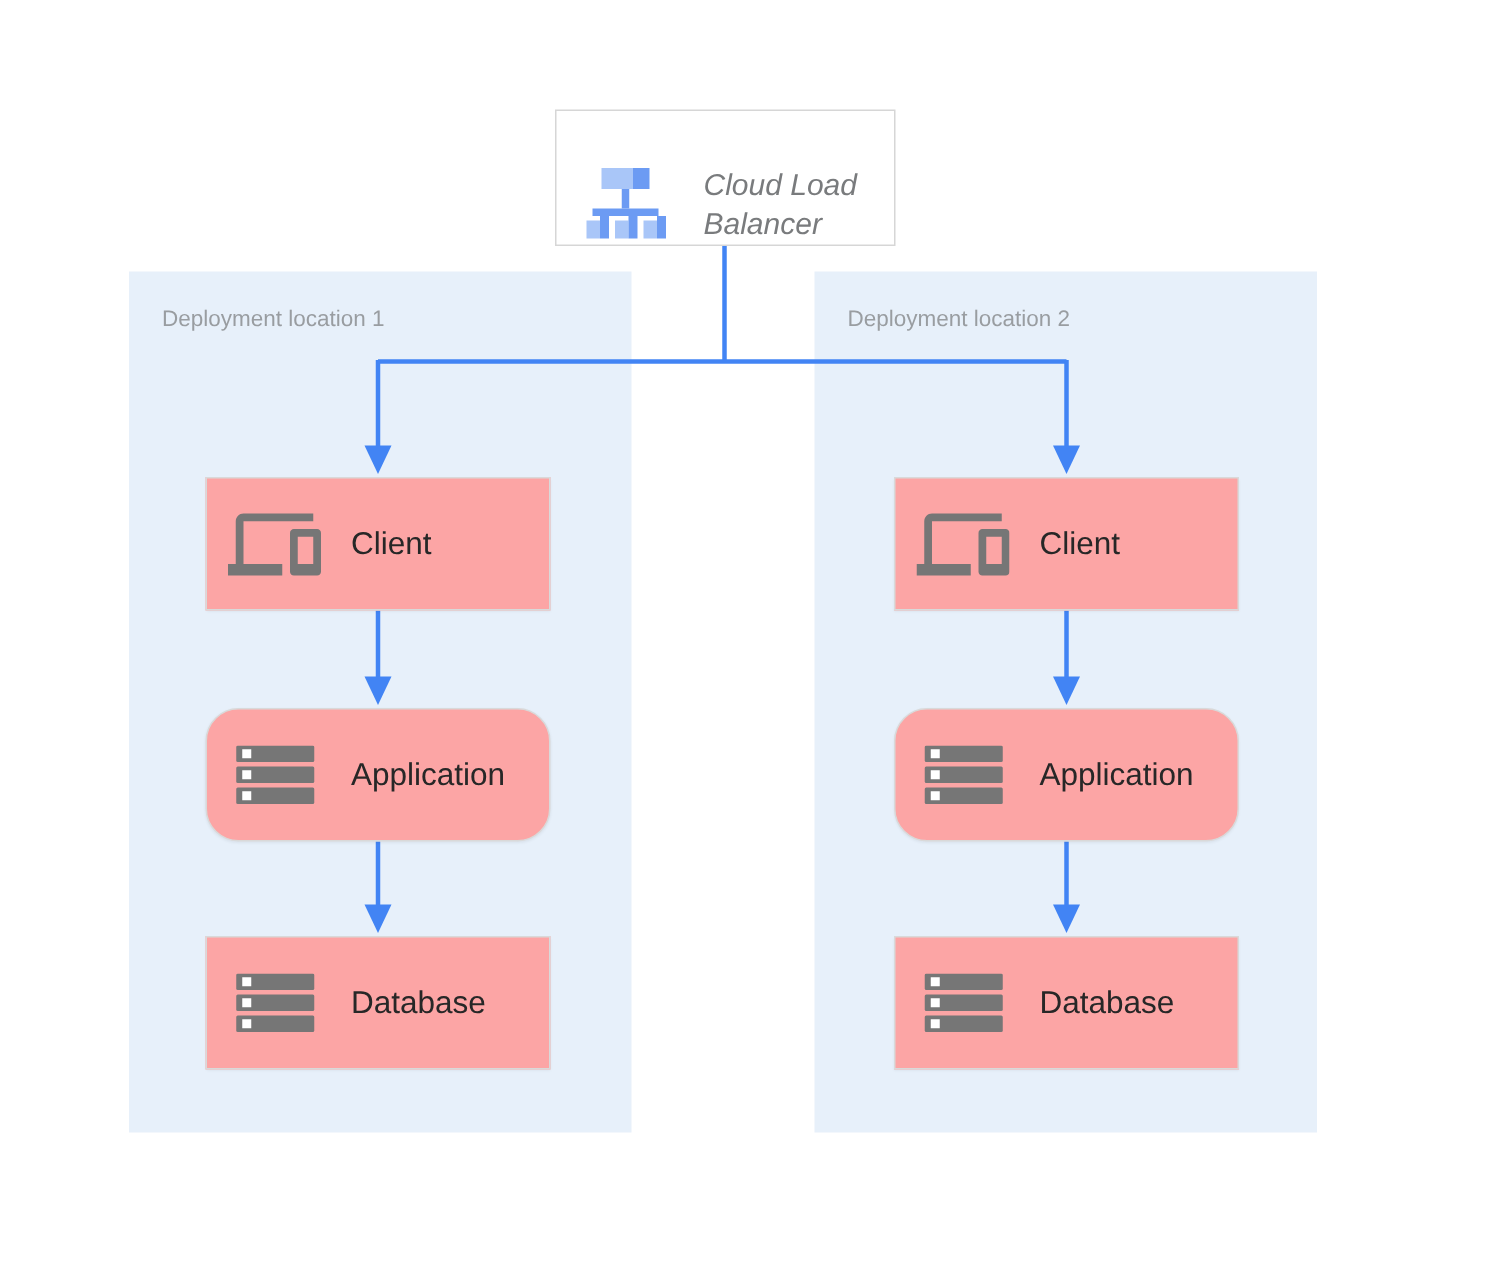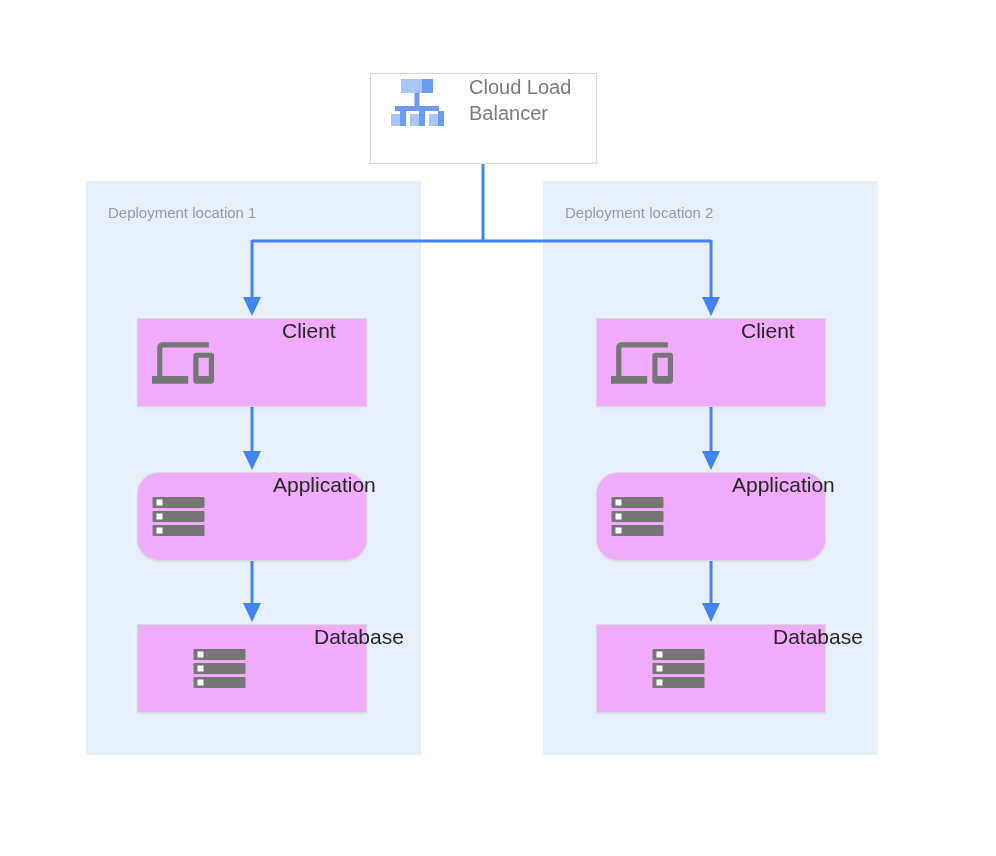--- a/index.html
+++ b/index.html
@@ -12,31 +12,31 @@
   .zone--2{left:543px;}
   .zone-label{position:absolute;left:22px;top:23px;font-size:15px;color:var(--zone-label-gray,#999da1);white-space:nowrap;}
 
   
   .connectors{position:absolute;left:0;top:0;pointer-events:none;}
   .connectors .line{stroke:var(--connector-blue,#4284f4);stroke-width:3;fill:none;}
   .connectors .head{fill:var(--connector-blue,#4284f4);stroke:none;}
 
   
   .lb-box{position:absolute;left:370px;top:73px;width:227px;height:91px;background:#ffffff;
-          border:1px solid #d6d6d6;box-sizing:border-box;display:flex;align-items:flex-start;}
+          border:1px solid #d6d6d6;box-sizing:border-box;display:flex;align-items:flex-end;font-style:italic;}
   .lb-box .icon-wrap{width:56px;margin-left:18px;display:flex;justify-content:center;}
   .lb-label{margin-left:24px;font-size:20px;line-height:26px;color:var(--lb-label-gray,#797b7d);width:112px;}
 
   
-  .node{position:absolute;width:230px;height:89px;background:#f0abfc;border:1px solid var(--node-border,#d9d9d9);
-        box-sizing:border-box;display:flex;box-shadow:0 1px 2px rgba(0,0,0,0.06);gap:48px;}
+  .node{position:absolute;width:230px;height:89px;background:#fca5a5;border:1px solid var(--node-border,#d9d9d9);
+        box-sizing:border-box;display:flex;align-items:center;box-shadow:0 1px 2px rgba(0,0,0,0.06);}
   .node .icon-wrap{width:62px;margin-left:14px;display:flex;justify-content:center;align-items:center;}
   .node-label{margin-left:20px;font-size:21px;color:var(--node-label-dark,#272727);white-space:nowrap;}
   .col1{left:137px;} .col2{left:596px;}
-  .row-client{top:318px;} .row-app{top:472px;border-radius:22px;} .row-db{top:624px;padding-left:41px;}
+  .row-client{top:318px;} .row-app{top:472px;border-radius:22px;} .row-db{top:624px;}
 
   
   .devices-icon path{fill:var(--icon-gray,#767676);}
   .server-icon .bar{fill:var(--icon-gray,#767676);}
   .server-icon .dot{fill:#ffffff;}
   .lb-icon .light{fill:var(--lb-icon-light-blue,#a9c6f8);}
   .lb-icon .med{fill:var(--lb-icon-medium-blue,#6c9bf3);}
 </style>
 </head>
 <body>

